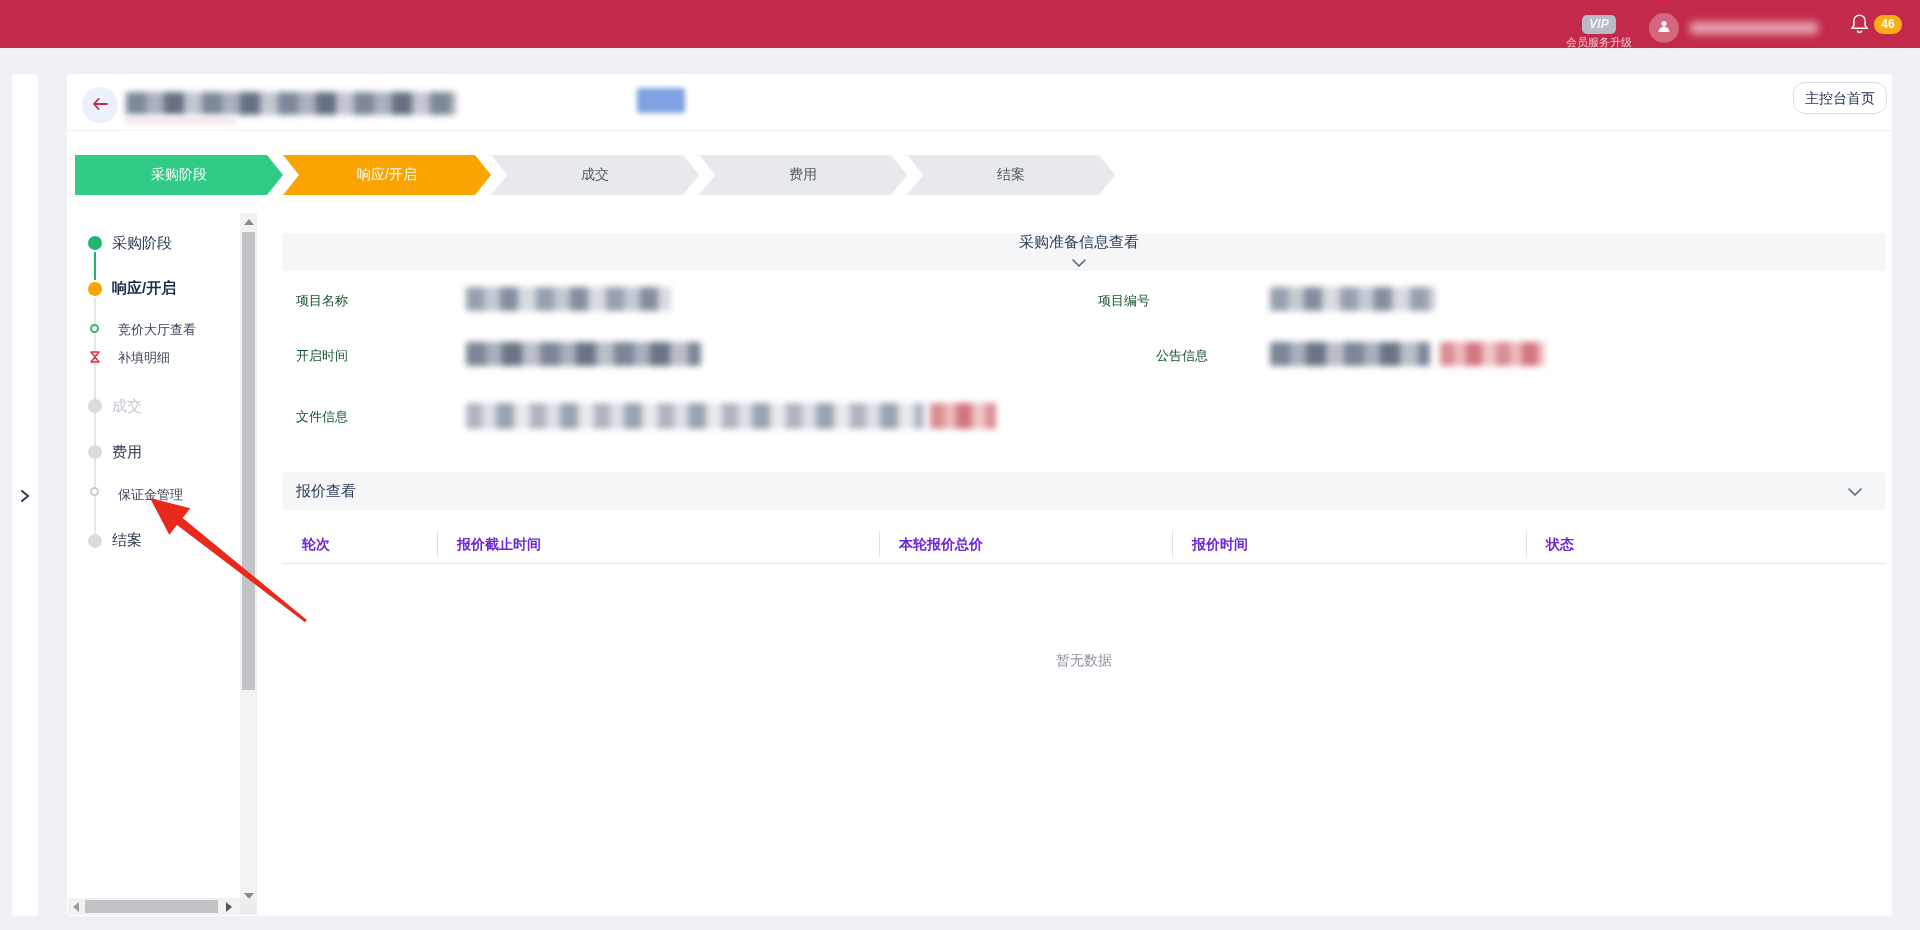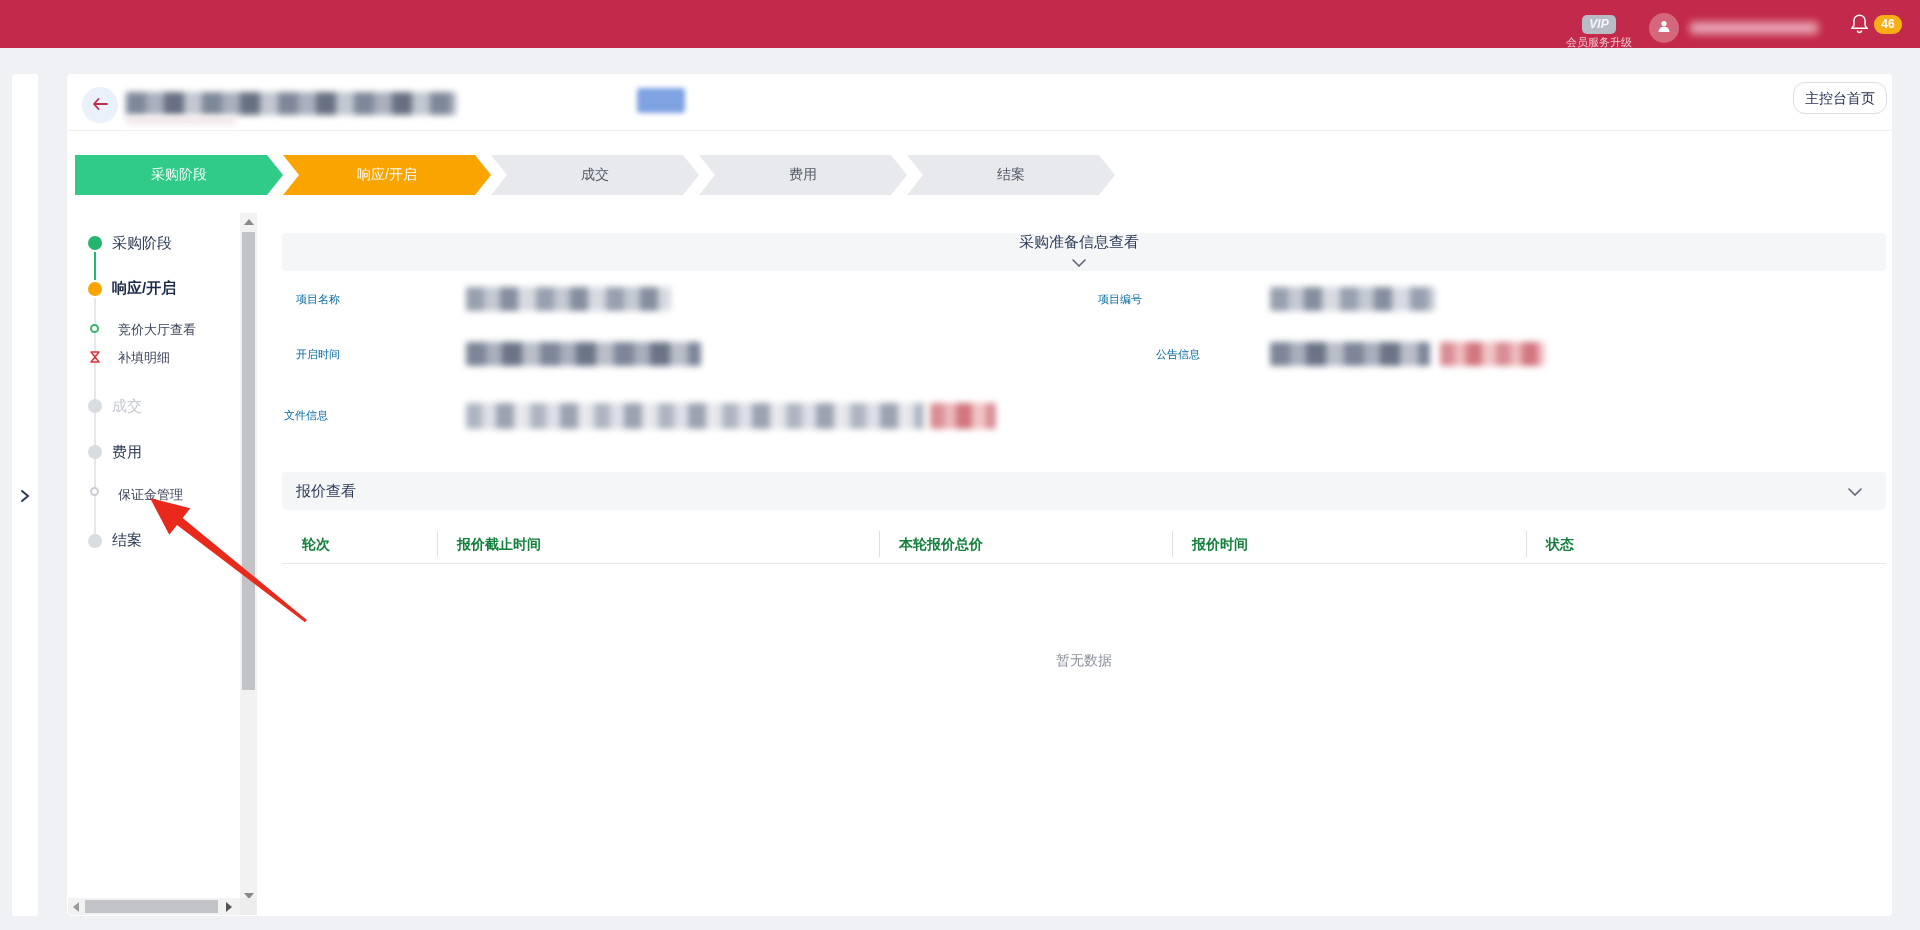--- a/index.html
+++ b/index.html
@@ -56,32 +56,32 @@
   .sb-corner { left:240px; top:898px; width:17px; height:17px; background:#EDEDED; }
   .tri { width:0; height:0; position:absolute; }
   .tri-up { border-left:5px solid transparent; border-right:5px solid transparent; border-bottom:6px solid #8A8A8A; }
   .tri-down { border-left:5px solid transparent; border-right:5px solid transparent; border-top:6px solid #8A8A8A; }
   .tri-left { border-top:5px solid transparent; border-bottom:5px solid transparent; border-right:6px solid #9A9A9A; }
   .tri-right { border-top:5px solid transparent; border-bottom:5px solid transparent; border-left:6px solid #555; }
 
   
   .panel-header { left:282px; width:1604px; height:38px; background:#F5F6F8; border-radius:4px; display:flex; align-items:center; justify-content:space-between; padding:0 24px 0 14px; cursor:pointer; }
   .panel-title { font-size:15px; color:#2B3A55; }
-  .field-label { font-size:11px; color:#0369a1; white-space:nowrap; }
+  .field-label { font-size:13px; color:#14532d; white-space:nowrap; }
   .blur-val { border-radius:2px; filter:blur(3px);
     background:repeating-linear-gradient(90deg,#97A0AF 0 18px,#C4C9D2 18px 34px,#848E9E 34px 52px,#D7DBE1 52px 70px); }
   .blur-val-dark { border-radius:2px; filter:blur(3px);
     background:repeating-linear-gradient(90deg,#7C8698 0 20px,#A9AFBC 20px 36px,#6A7486 36px 56px,#B9BEC8 56px 74px); }
   .blur-val-light { border-radius:2px; filter:blur(3px);
     background:repeating-linear-gradient(90deg,#AEB5C1 0 16px,#DDE0E6 16px 30px,#9AA3B1 30px 48px,#E7E9ED 48px 64px); }
   .blur-red { border-radius:2px; filter:blur(3px); cursor:pointer;
     background:repeating-linear-gradient(90deg,#D98C93 0 14px,#EDB9BD 14px 26px,#D2767F 26px 42px,#F0C4C7 42px 56px); }
 
   
-  .th { position:absolute; top:525px; height:38px; line-height:38px; font-size:14px; font-weight:bold; color:#15803d; padding-left:20px; }
+  .th { position:absolute; top:525px; height:38px; line-height:38px; font-size:14px; font-weight:bold; color:#6d28d9; padding-left:20px; }
   .th-sep { position:absolute; top:531px; width:1px; height:26px; background:#DDE1E7; }
   .table-bottom { left:282px; top:563px; width:1604px; height:1px; background:#E3E6EB; }
   .empty-text { left:282px; top:652px; width:1604px; text-align:center; font-size:14px; color:#8C919B; }
 </style>
 </head>
 <body>
 
 <div class="abs nav">
   <div class="abs vip-badge">VIP</div>
   <div class="abs vip-label">会员服务升级</div>
@@ -188,21 +188,21 @@
 <div class="abs blur-val" style="left:466px;top:287px;width:205px;height:24px;"></div>
 <div class="abs field-label" style="left:1098px;top:292px;">项目编号</div>
 <div class="abs blur-val" style="left:1270px;top:287px;width:165px;height:24px;"></div>
 
 <div class="abs field-label" style="left:296px;top:347px;">开启时间</div>
 <div class="abs blur-val-dark" style="left:466px;top:342px;width:235px;height:24px;"></div>
 <div class="abs field-label" style="left:1156px;top:347px;">公告信息</div>
 <div class="abs blur-val-dark" style="left:1270px;top:342px;width:160px;height:24px;"></div>
 <div class="abs blur-red" style="left:1440px;top:342px;width:105px;height:24px;"></div>
 
-<div class="abs field-label" style="left:284px;top:408px;">文件信息</div>
+<div class="abs field-label" style="left:296px;top:408px;">文件信息</div>
 <div class="abs blur-val-light" style="left:466px;top:403px;width:458px;height:26px;"></div>
 <div class="abs blur-red" style="left:930px;top:403px;width:66px;height:26px;"></div>
 
 <div class="abs panel-header" style="top:472px;">
   <span class="panel-title">报价查看</span>
   <span>
     <svg width="14" height="8" viewBox="0 0 14 8">
         <path d="M1 1l6 6 6-6" fill="none" stroke="#5E6673" stroke-width="1.6" stroke-linecap="round"></path>
       </svg>
   </span>

